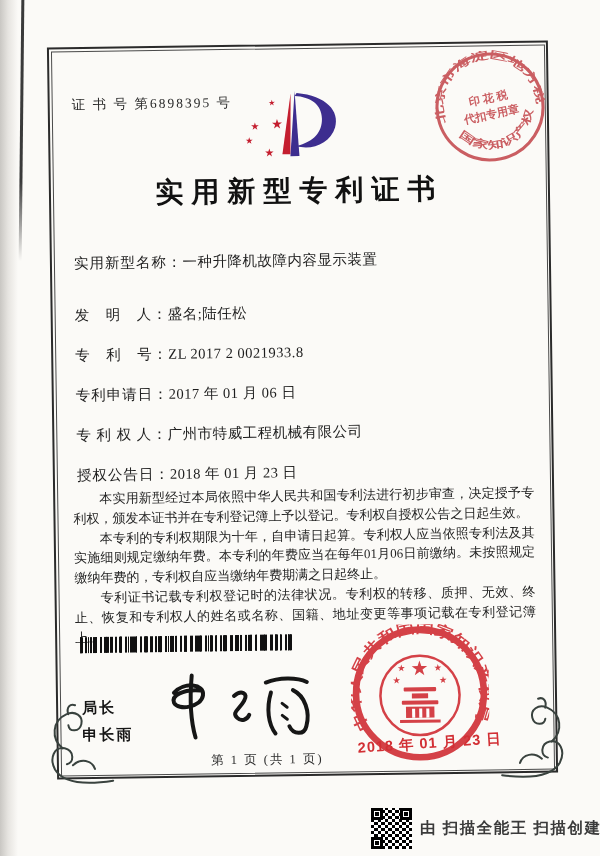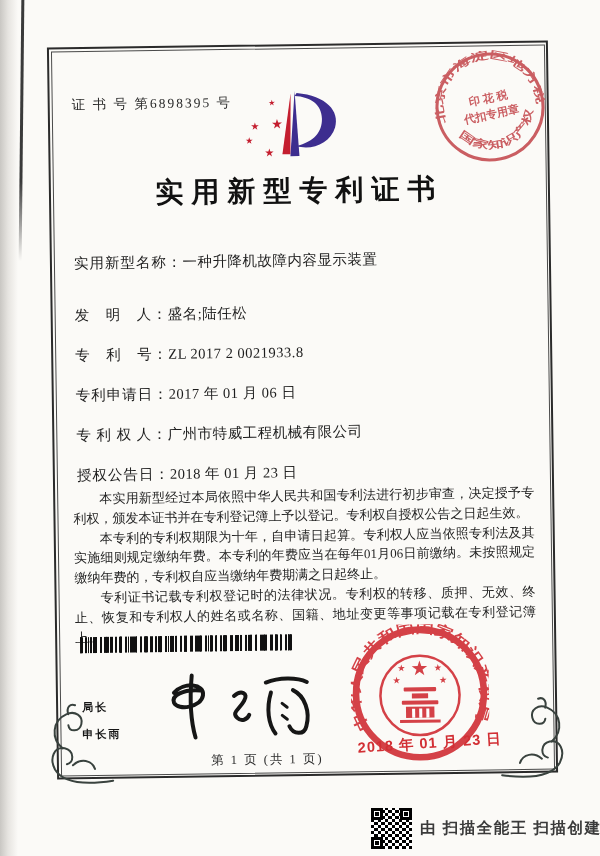--- a/index.html
+++ b/index.html
@@ -45,21 +45,21 @@
   }
   .paras p{margin:0;text-indent:2em;}
   .barcode{
     position:absolute;left:23px;top:588px;width:213px;height:16px;
     background:
       repeating-linear-gradient(90deg,#101010 0 2px,transparent 2px 5px),
       repeating-linear-gradient(90deg,#101010 0 1px,transparent 1px 8px),
       repeating-linear-gradient(90deg,#101010 0 3px,transparent 3px 13px);
   }
   .director{
-    position:absolute;left:24px;top:645px;font-size:11px;line-height:27px;color:#161616;
+    position:absolute;left:24px;top:645px;font-size:15px;line-height:27px;color:#161616;
     font-family:"Liberation Sans",sans-serif;font-weight:600;letter-spacing:2px;
   }
   .signature{position:absolute;left:96px;top:622px;width:180px;height:72px;}
   .cnipa-seal{position:absolute;left:293px;top:580px;width:138px;height:138px;opacity:.93;}
   .seal-date{
     position:absolute;left:299px;top:690px;width:132px;text-align:center;
     color:#d22f34;font-size:14.5px;font-weight:700;letter-spacing:1px;white-space:nowrap;
     transform:rotate(-3deg);font-family:"Liberation Sans",sans-serif;
   }
   .page-footer{

